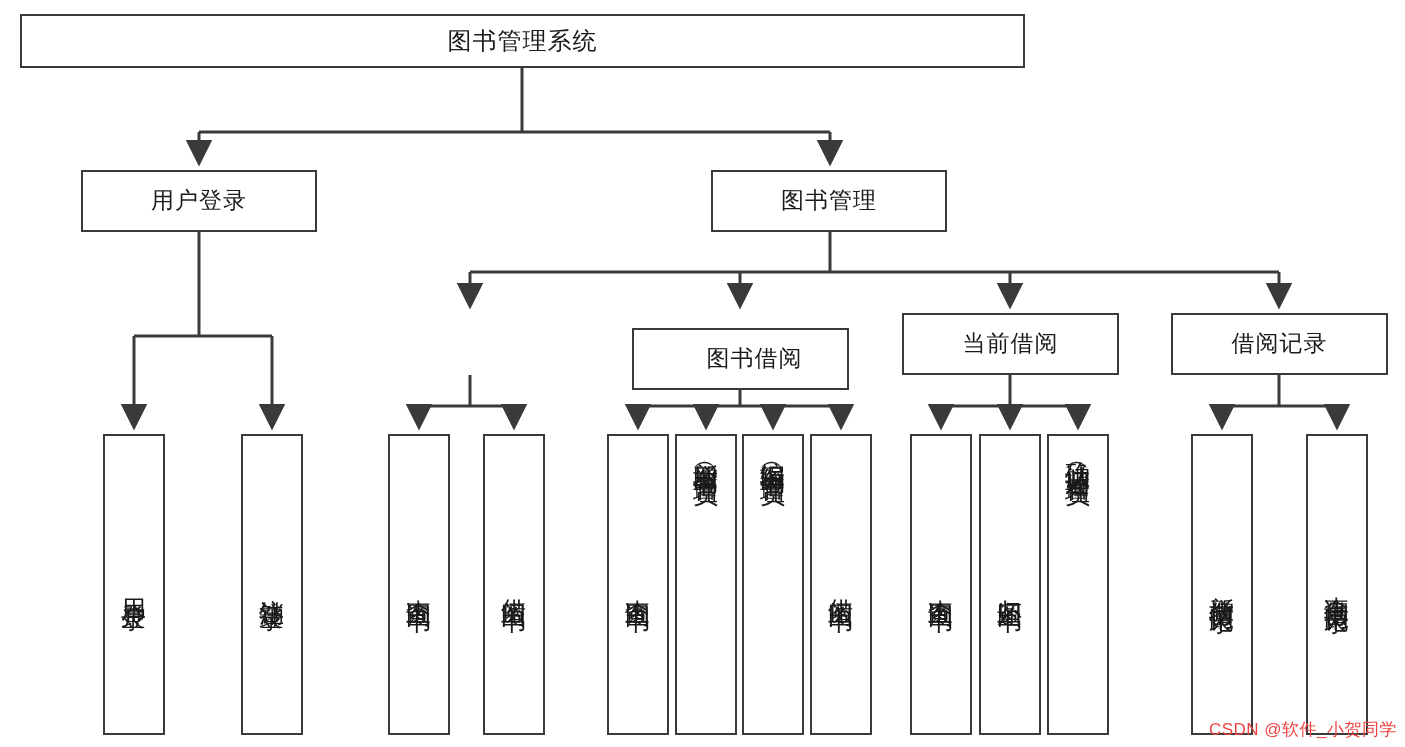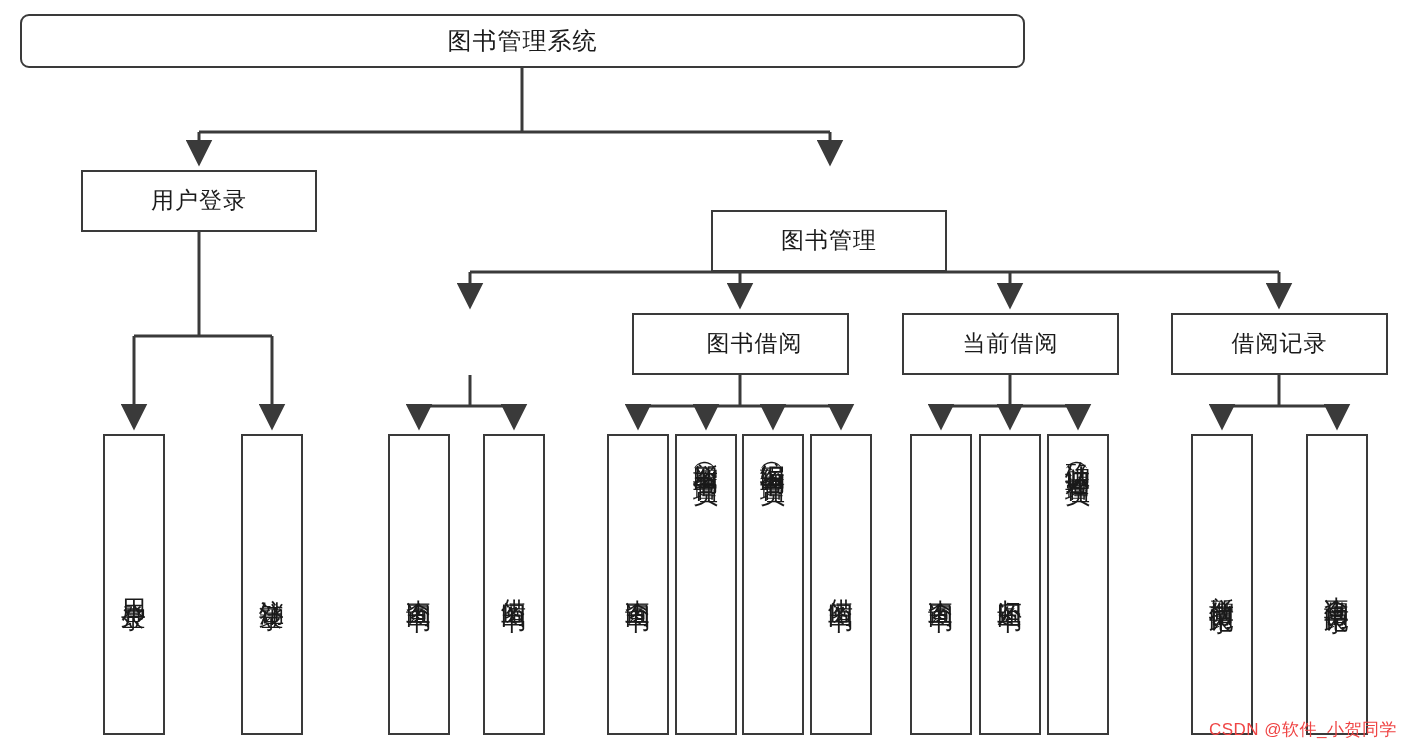--- a/index.html
+++ b/index.html
@@ -73,32 +73,32 @@
       <path d="M 1010 406 L 1010 426" marker-end="url(#arrow)"></path>
       <path d="M 1078 406 L 1078 426" marker-end="url(#arrow)"></path>
 
       <path d="M 1279 375 L 1279 406"></path>
       <path d="M 1222 406 L 1337 406"></path>
       <path d="M 1222 406 L 1222 426" marker-end="url(#arrow)"></path>
       <path d="M 1337 406 L 1337 426" marker-end="url(#arrow)"></path>
     </g>
   </svg>
 
-  <div class="node horiz root" style="left:20px;top:14px;width:1005px;height:54px;border-radius:9px;">
+  <div class="node horiz root" style="left:20px;top:14px;width:1005px;height:54px;">
     <span class="lbl">图书管理系统</span>
   </div>
 
   <div class="node horiz" style="left:81px;top:170px;width:236px;height:62px;">
     <span class="lbl">用户登录</span>
   </div>
-  <div class="node horiz" style="left:711px;top:170px;width:236px;height:62px;margin-top:40px;">
+  <div class="node horiz" style="left:711px;top:170px;width:236px;height:62px;">
     <span class="lbl">图书管理</span>
   </div>
 
-  <div class="node horiz" style="left:632px;top:313px;width:217px;height:62px;padding-left:28px;">
+  <div class="node horiz" style="left:632px;top:328px;width:217px;height:62px;padding-left:28px;">
     <span class="lbl">图书借阅</span>
   </div>
   <div class="node horiz" style="left:902px;top:313px;width:217px;height:62px;">
     <span class="lbl">当前借阅</span>
   </div>
   <div class="node horiz" style="left:1171px;top:313px;width:217px;height:62px;text-align:center;">
     <span class="lbl">借阅记录</span>
   </div>
 
   <div class="node vert centered" style="left:103px;top:434px;width:62px;height:301px;">

